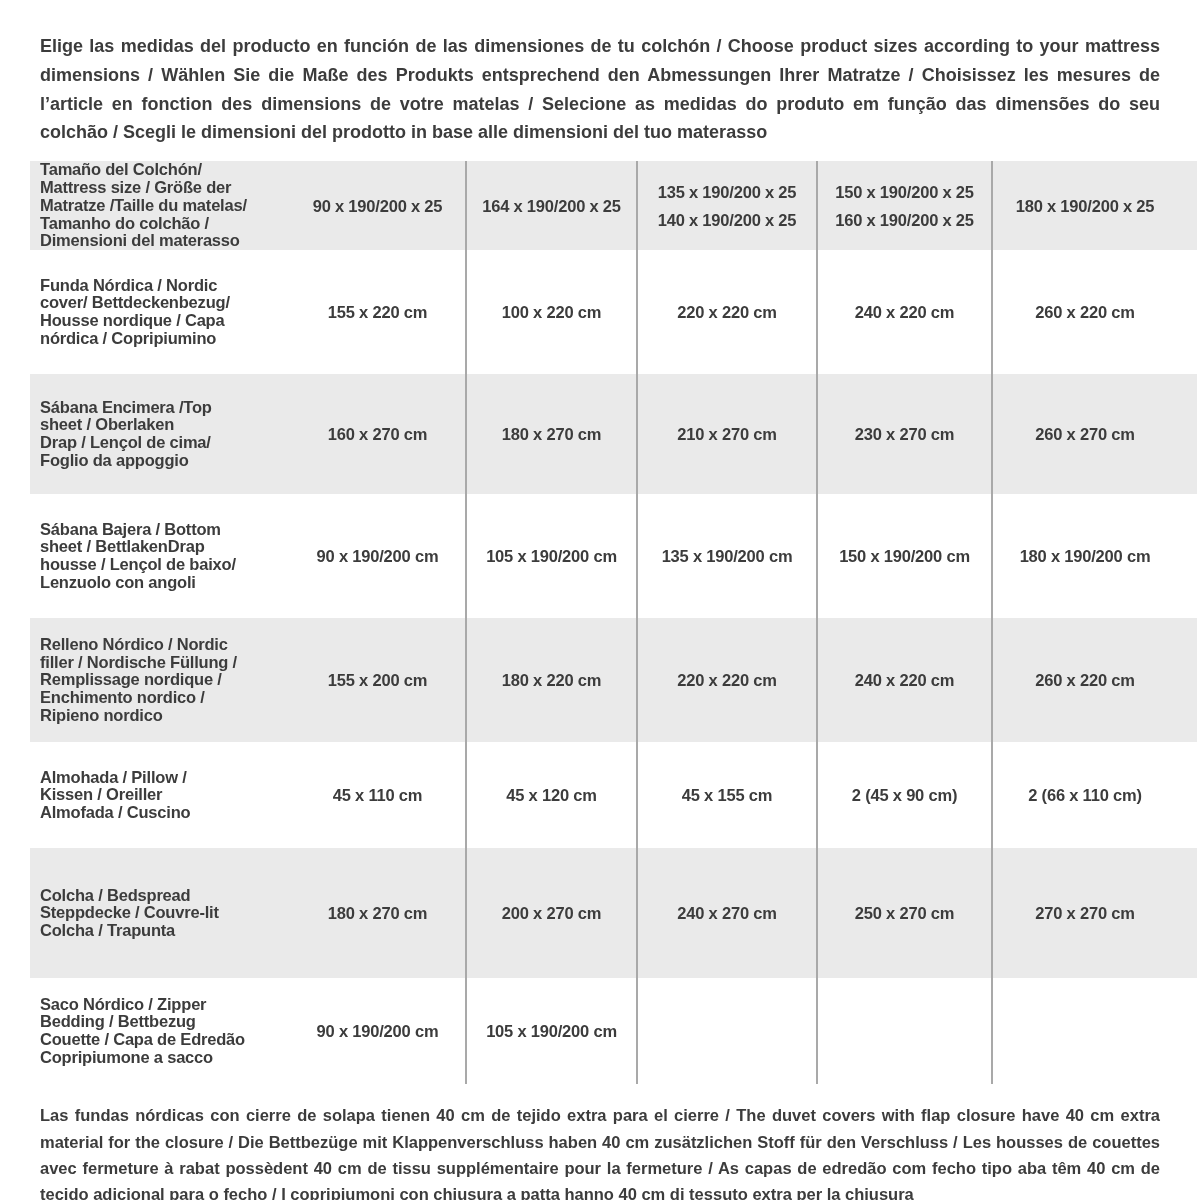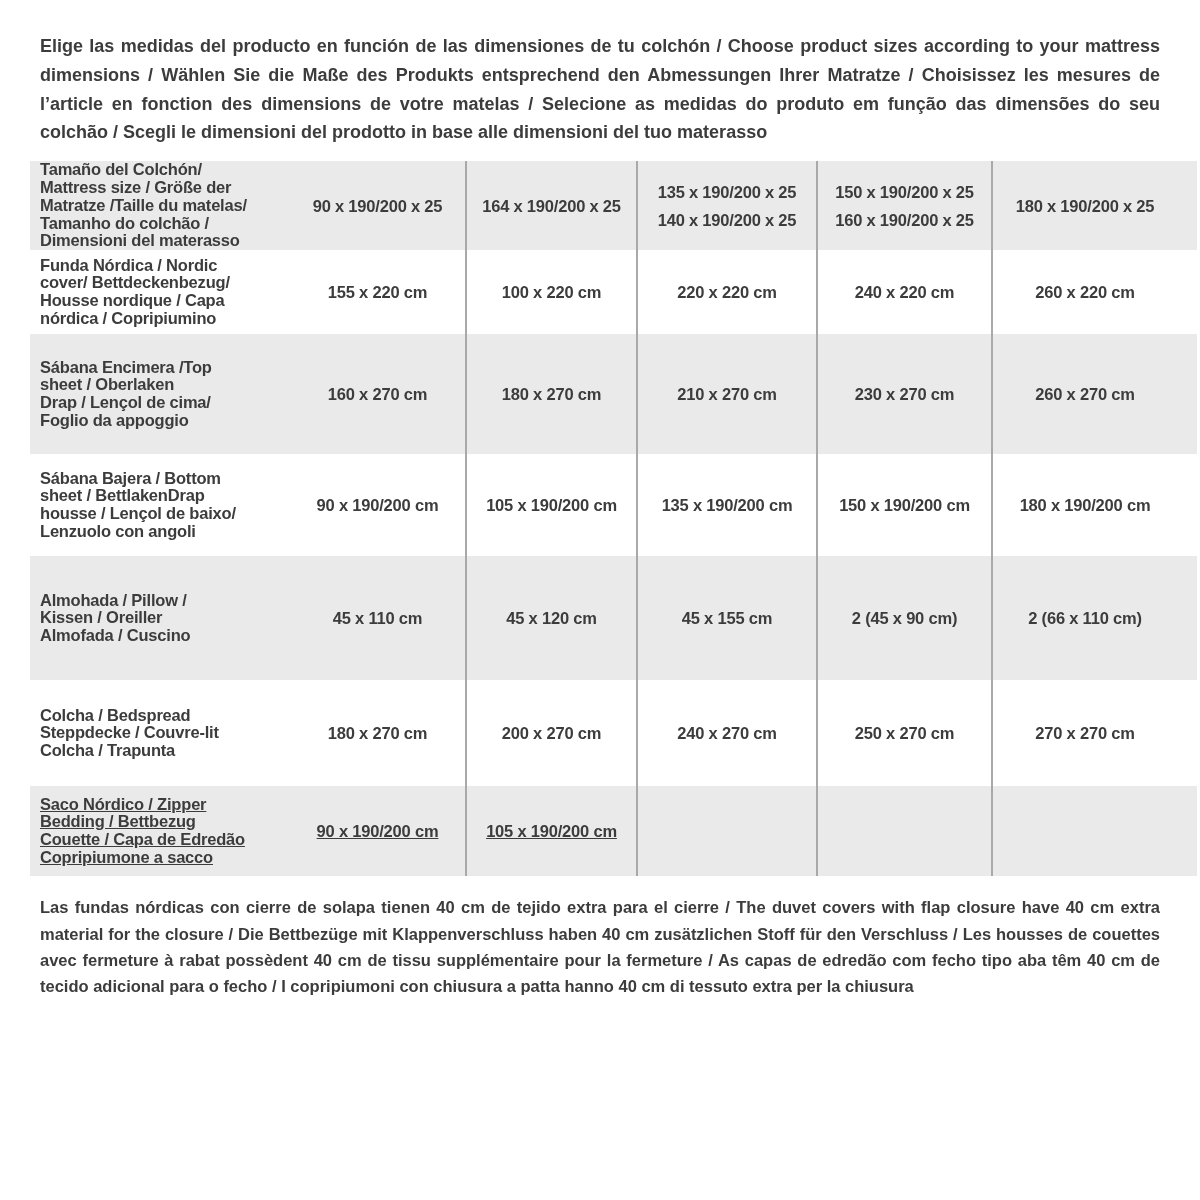--- a/index.html
+++ b/index.html
@@ -27,26 +27,26 @@
   }
   table.size-table{
     border-collapse:collapse;
     table-layout:fixed;
     margin:14px 0 0 30px;
     width:1167px;
   }
   table.size-table tr:nth-child(odd){background:var(--row-alt);}
   table.size-table tr:nth-child(even){background:var(--row-bg);}
   table.size-table tr:nth-child(1){height:84px;}
-  table.size-table tr:nth-child(2){height:84px;}
+  table.size-table tr:nth-child(2){height:124px;}
   table.size-table tr:nth-child(3){height:120px;}
-  table.size-table tr:nth-child(4){height:102px;}
+  table.size-table tr:nth-child(4){height:124px;}
   table.size-table tr:nth-child(5){height:124px;}
   table.size-table tr:nth-child(6){height:106px;}
-  table.size-table tr:nth-child(7){height:90px;text-decoration:underline;}
+  table.size-table tr:nth-child(7){height:130px;}
   table.size-table tr:nth-child(8){height:106px;}
   td{
     font-weight:bold;
     vertical-align:middle;
     padding:0;
   }
   td.lbl{
     text-align:left;
     padding-left:10px;
     padding-right:6px;
@@ -129,20 +129,32 @@
 sheet / BettlakenDrap
 housse / Lençol de baixo/
 Lenzuolo con angoli</td>
       <td class="val sep">90 x 190/200 cm</td>
       <td class="val sep">105 x 190/200 cm</td>
       <td class="val sep">135 x 190/200 cm</td>
       <td class="val sep">150 x 190/200 cm</td>
       <td class="val last">180 x 190/200 cm</td>
     </tr>
     <tr>
+      <td class="lbl">Relleno Nórdico / Nordic
+filler / Nordische Füllung /
+Remplissage nordique /
+Enchimento nordico /
+Ripieno nordico</td>
+      <td class="val sep">155 x 200 cm</td>
+      <td class="val sep">180 x 220 cm</td>
+      <td class="val sep">220 x 220 cm</td>
+      <td class="val sep">240 x 220 cm</td>
+      <td class="val last">260 x 220 cm</td>
+    </tr>
+    <tr>
       <td class="lbl">Almohada  / Pillow /
 Kissen / Oreiller
 Almofada / Cuscino</td>
       <td class="val sep">45 x 110 cm</td>
       <td class="val sep">45 x 120 cm</td>
       <td class="val sep">45 x 155 cm</td>
       <td class="val sep">2 (45 x 90 cm)</td>
       <td class="val last">2 (66 x 110 cm)</td>
     </tr>
     <tr>

